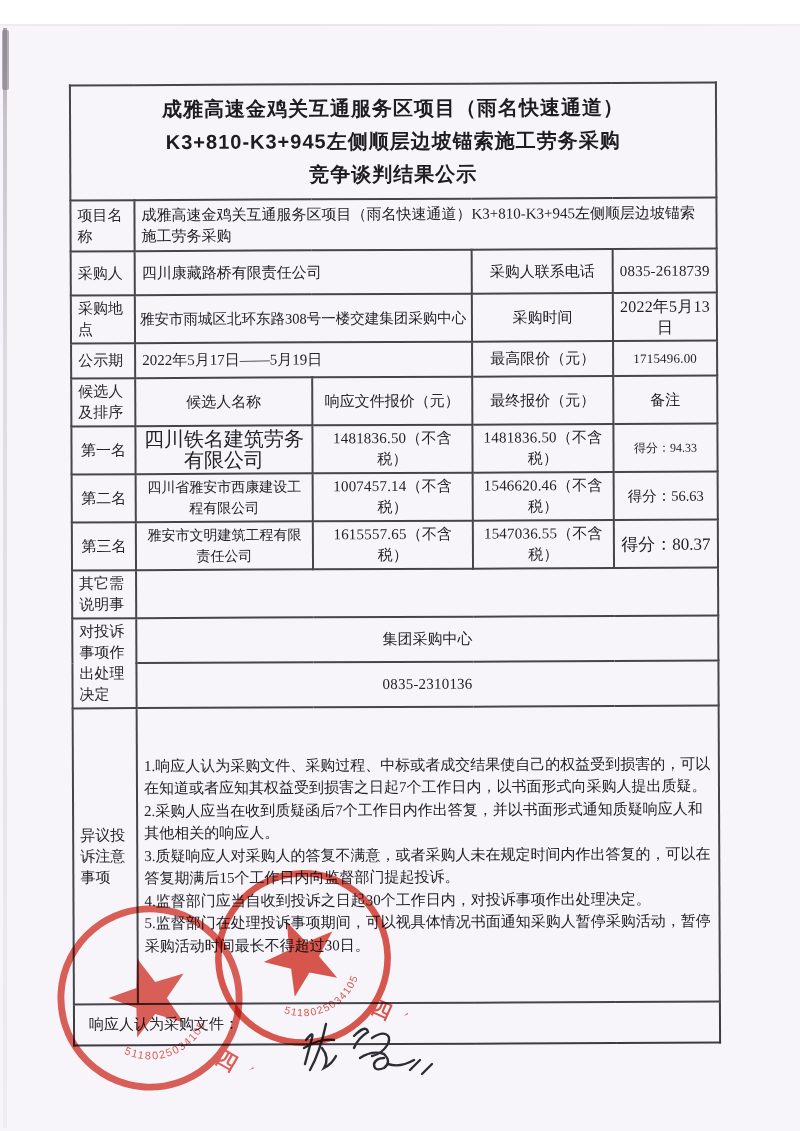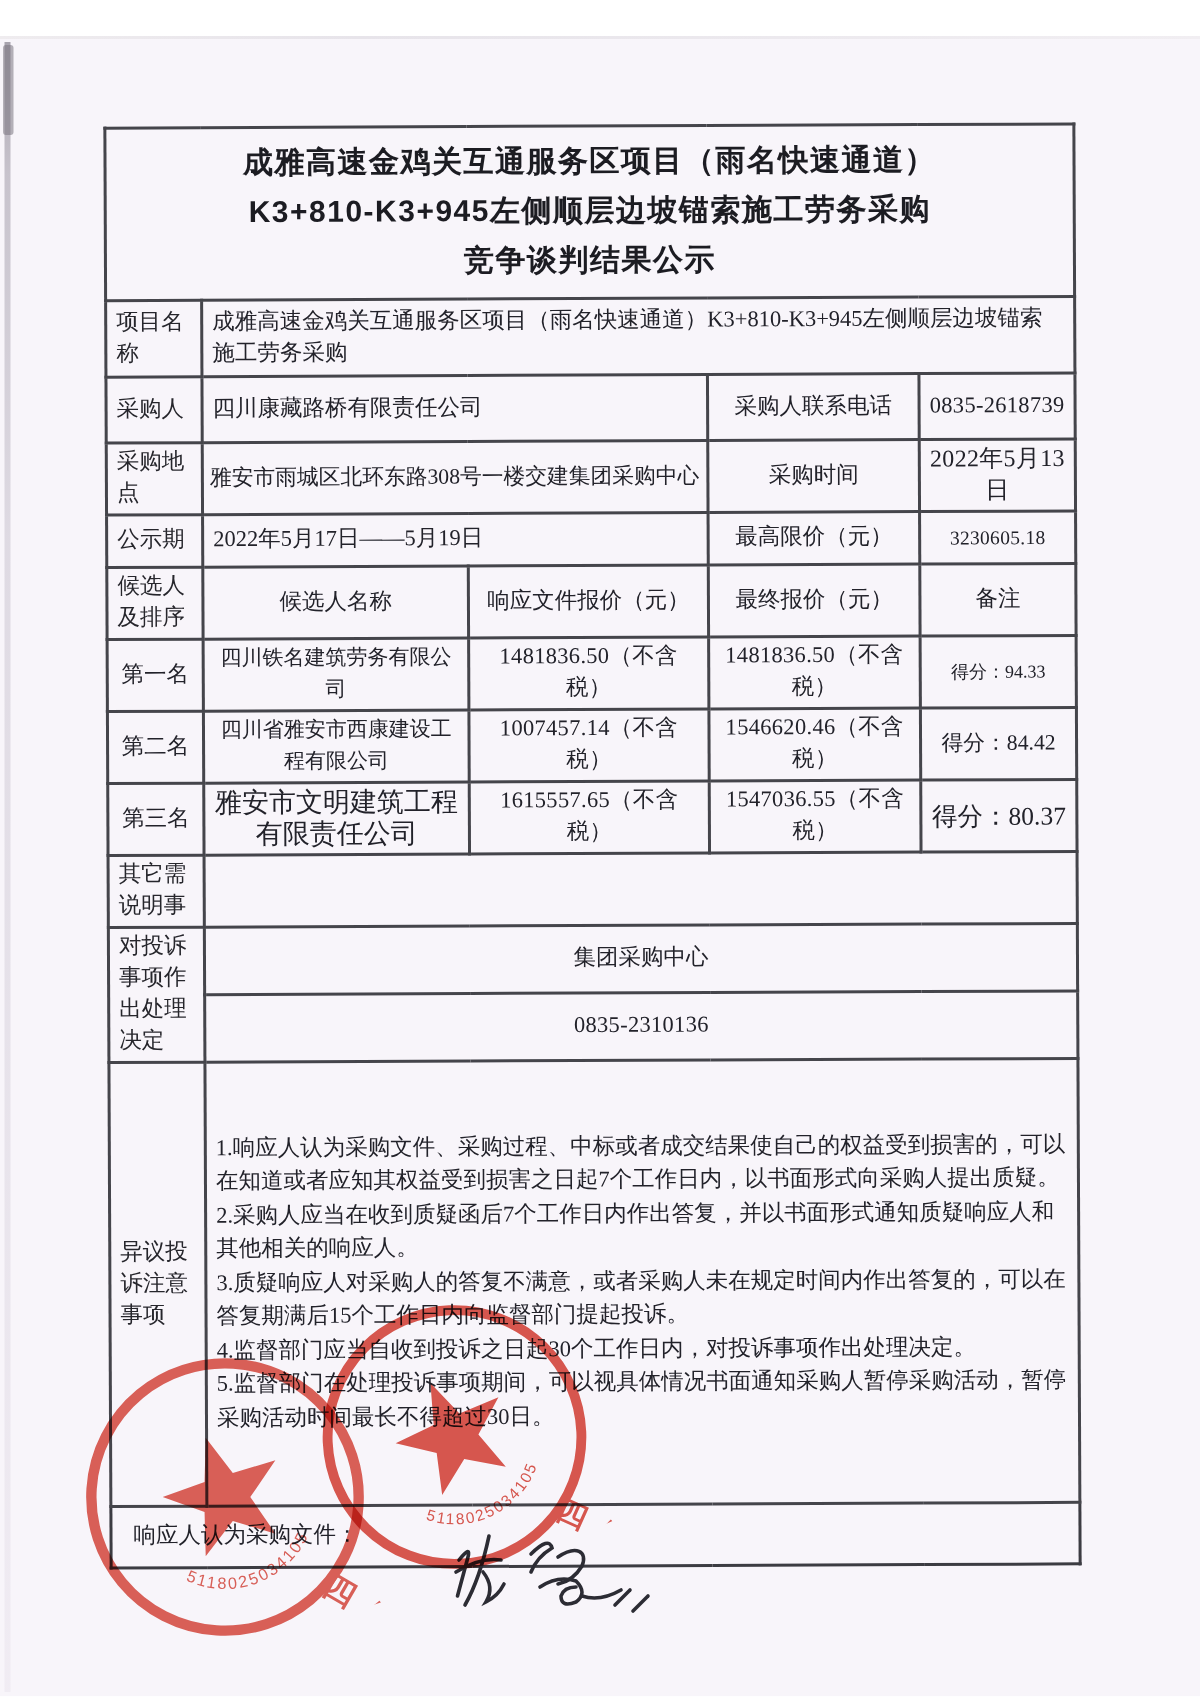--- a/index.html
+++ b/index.html
@@ -79,48 +79,48 @@
         <td class="lab">采购地点</td>
         <td colspan="2" class="val" style="padding:3px 4px;font-size:14.5px">雅安市雨城区北环东路308号一楼交建集团采购中心</td>
         <td class="cen">采购时间</td>
         <td class="num" style="font-size:16px">2022年5月13日</td>
       </tr>
 
       <tr style="height:35px">
         <td class="lab">公示期</td>
         <td colspan="2" class="val">2022年5月17日——5月19日</td>
         <td class="cen">最高限价（元）</td>
-        <td class="num" style="font-size:13px">3230605.18</td>
+        <td class="num" style="font-size:13px">1715496.00</td>
       </tr>
 
       <tr style="height:45px">
         <td class="lab">候选人及排序</td>
         <td class="cen">候选人名称</td>
         <td class="cen">响应文件报价（元）</td>
         <td class="cen">最终报价（元）</td>
         <td class="cen">备注</td>
       </tr>
 
       <tr style="height:45px">
         <td class="cen">第一名</td>
-        <td class="cen" style="font-size:14px">四川铁名建筑劳务有限公司</td>
+        <td class="cen" style="font-size:20px">四川铁名建筑劳务有限公司</td>
         <td class="num">1481836.50（不含税）</td>
         <td class="num">1481836.50（不含税）</td>
         <td class="cen" style="font-size:12px">得分：94.33</td>
       </tr>
       <tr style="height:45px">
         <td class="cen">第二名</td>
         <td class="cen" style="font-size:14px">四川省雅安市西康建设工程有限公司</td>
         <td class="num">1007457.14（不含税）</td>
         <td class="num">1546620.46（不含税）</td>
-        <td class="cen" style="font-size:14.5px">得分：84.42</td>
+        <td class="cen" style="font-size:14.5px">得分：56.63</td>
       </tr>
       <tr style="height:45px">
         <td class="cen">第三名</td>
-        <td class="cen" style="font-size:18px">雅安市文明建筑工程有限责任公司</td>
+        <td class="cen" style="font-size:14px">雅安市文明建筑工程有限责任公司</td>
         <td class="num">1615557.65（不含税）</td>
         <td class="num">1547036.55（不含税）</td>
         <td class="cen" style="font-size:17px">得分：80.37</td>
       </tr>
 
       <tr style="height:35px">
         <td class="lab">其它需说明事</td>
         <td colspan="4" class="empty-cell"></td>
       </tr>
 

